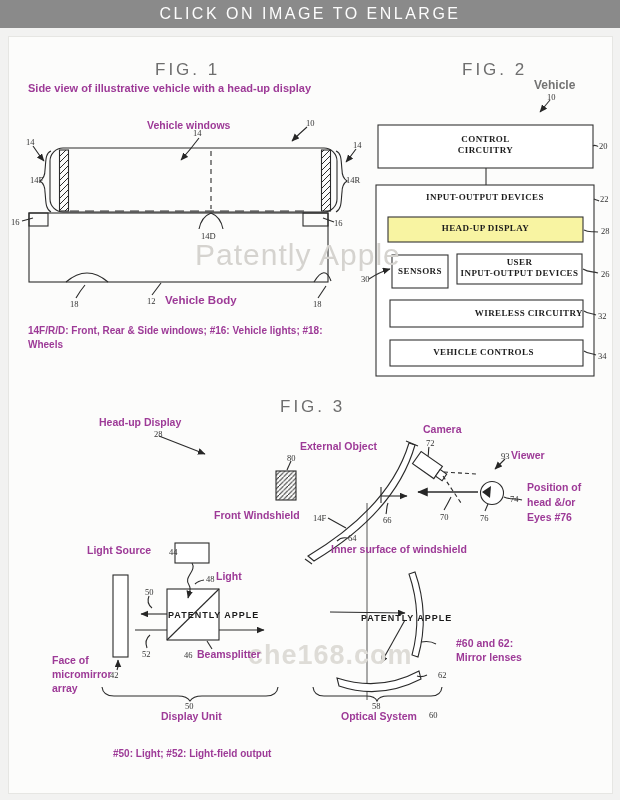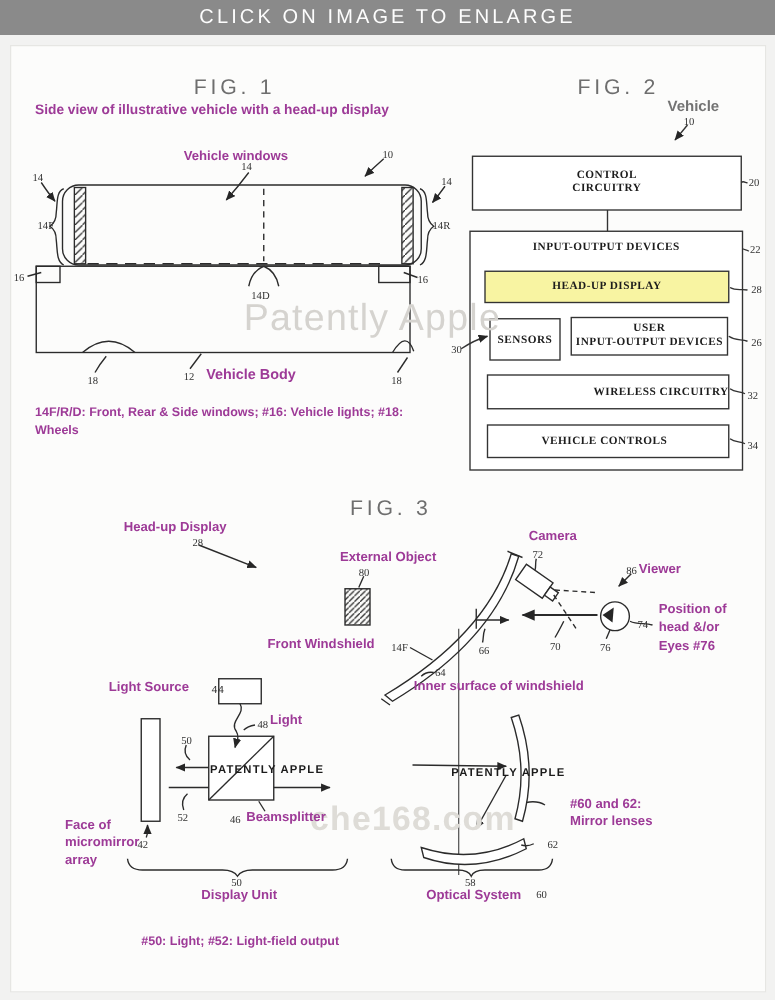--- a/index.html
+++ b/index.html
@@ -181,39 +181,39 @@
   <span class="lbl ref" style="left:600px;top:194px;">22</span>
   <span class="lbl ref" style="left:601px;top:226px;">28</span>
   <span class="lbl ref" style="left:601px;top:269px;">26</span>
   <span class="lbl ref" style="left:598px;top:311px;">32</span>
   <span class="lbl ref" style="left:598px;top:351px;">34</span>
   <span class="lbl ref" style="left:361px;top:274px;">30</span>
 
   <span class="lbl figtitle" style="left:280px;top:397px;">FIG. 3</span>
   <span class="lbl purple" style="left:99px;top:416px;">Head-up Display</span>
   <span class="lbl ref" style="left:154px;top:429px;">28</span>
-  <span class="lbl purple" style="left:242px;top:440px;padding-left:30px;">External Object</span>
+  <span class="lbl purple" style="left:270px;top:440px;padding-left:30px;">External Object</span>
   <span class="lbl ref" style="left:287px;top:453px;">80</span>
   <span class="lbl purple" style="left:423px;top:423px;">Camera</span>
   <span class="lbl ref" style="left:426px;top:438px;">72</span>
-  <span class="lbl ref" style="left:501px;top:451px;">86</span>
+  <span class="lbl ref" style="left:501px;top:451px;">93</span>
   <span class="lbl purple" style="left:511px;top:449px;">Viewer</span>
   <span class="lbl purple" style="left:527px;top:481px;">Position of</span>
   <span class="lbl purple" style="left:527px;top:496px;">head &amp;/or</span>
   <span class="lbl purple" style="left:527px;top:511px;">Eyes #76</span>
   <span class="lbl ref" style="left:510px;top:494px;">74</span>
   <span class="lbl ref" style="left:480px;top:513px;">76</span>
   <span class="lbl ref" style="left:440px;top:512px;">70</span>
   <span class="lbl purple" style="left:214px;top:509px;">Front Windshield</span>
   <span class="lbl ref" style="left:313px;top:513px;">14F</span>
   <span class="lbl ref" style="left:348px;top:533px;">64</span>
   <span class="lbl purple" style="left:331px;top:543px;">Inner surface of windshield</span>
   <span class="lbl ref" style="left:383px;top:515px;">66</span>
   <span class="lbl purple" style="left:87px;top:544px;">Light Source</span>
-  <span class="lbl ref" style="left:169px;top:547px;font-family:Liberation Mono, monospace;">44</span>
+  <span class="lbl ref" style="left:169px;top:547px;">44</span>
   <span class="lbl ref" style="left:206px;top:574px;">48</span>
   <span class="lbl purple" style="left:216px;top:570px;">Light</span>
   <span class="lbl ref" style="left:145px;top:587px;">50</span>
   <span class="lbl ref" style="left:142px;top:649px;">52</span>
   <span class="lbl ref" style="left:184px;top:650px;">46</span>
   <span class="lbl purple" style="left:197px;top:648px;">Beamsplitter</span>
   <span class="lbl purple" style="left:52px;top:654px;">Face of</span>
   <span class="lbl purple" style="left:52px;top:668px;">micromirror</span>
   <span class="lbl purple" style="left:52px;top:682px;">array</span>
   <span class="lbl ref" style="left:110px;top:670px;">42</span>

